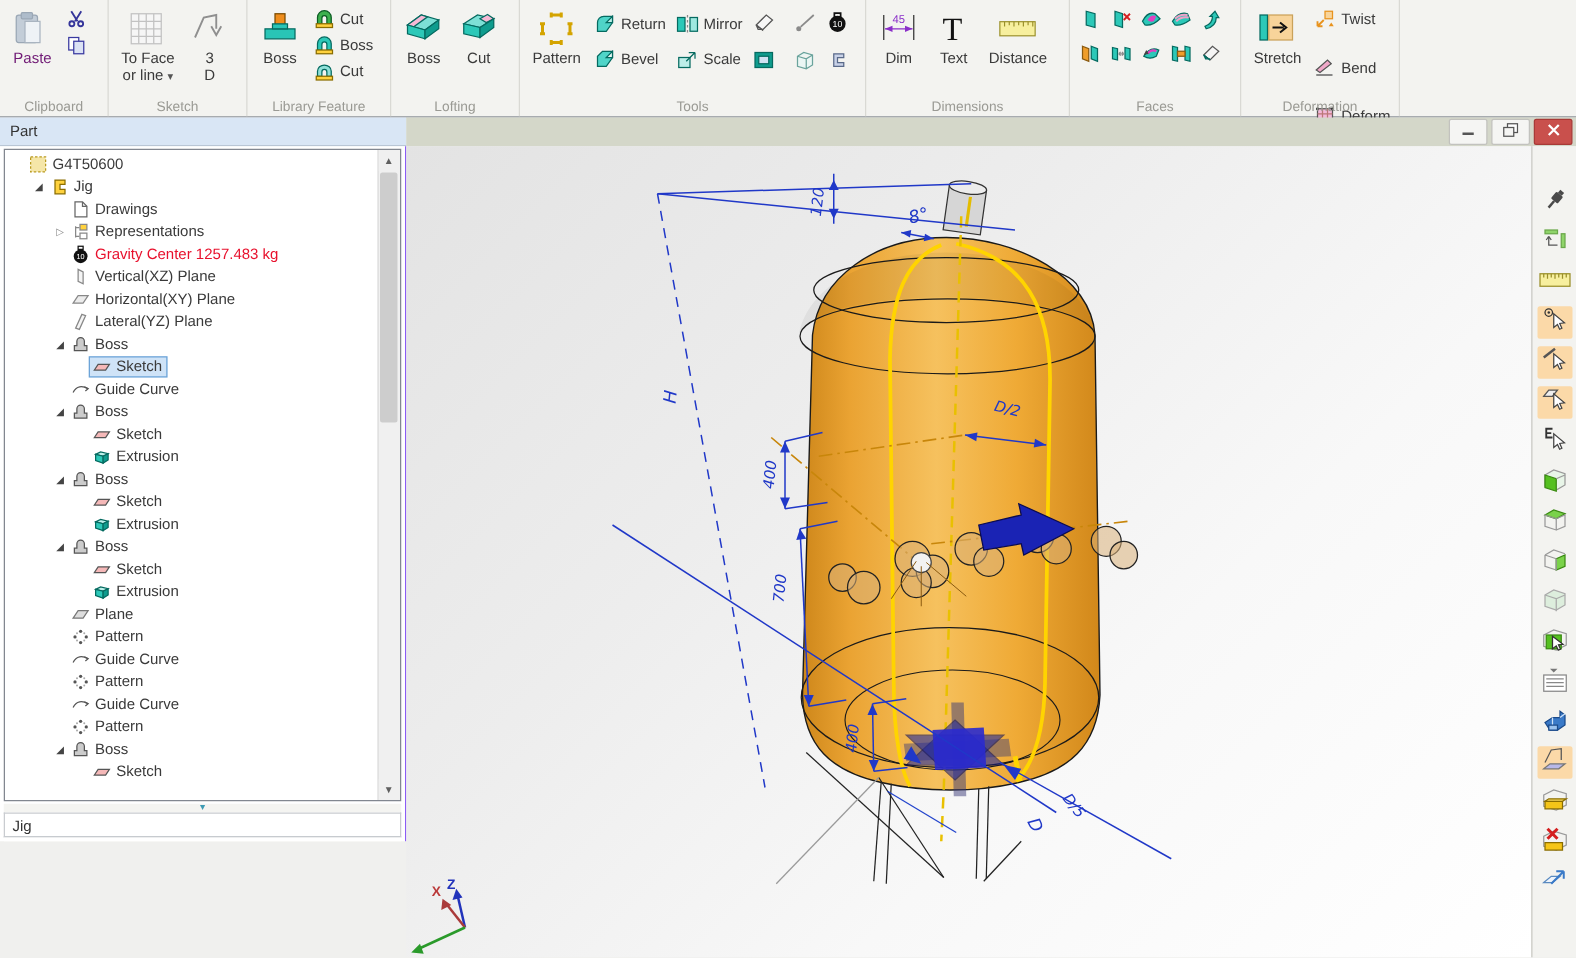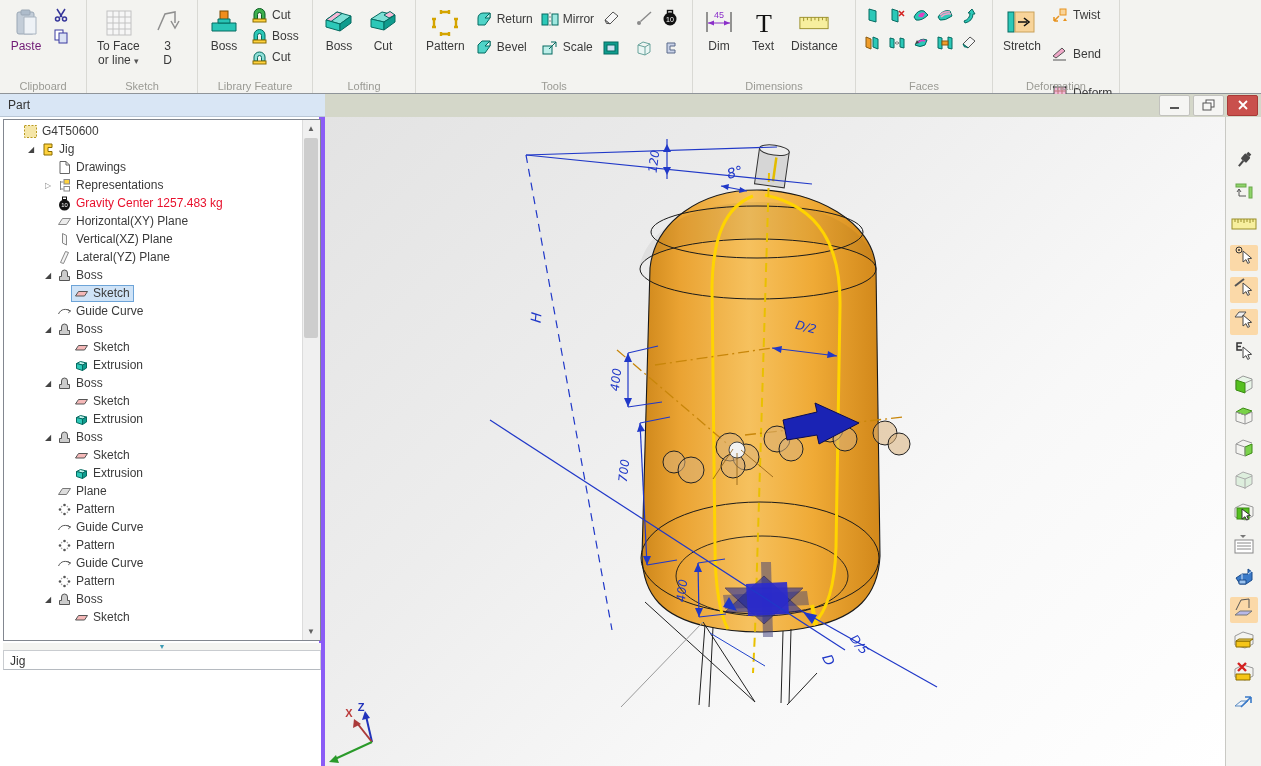--- a/index.html
+++ b/index.html
@@ -9,43 +9,43 @@
   
   .ribbon{position:absolute;left:0;top:0;width:1261px;height:93px;background:#f3f3f0;
           border-bottom:1px solid #8f9499;display:flex;align-items:stretch;}
   .rgroup{position:relative;border-right:1px solid #d9d9d4;padding:3px 5px 15px 5px;
           display:flex;align-items:flex-start;gap:2px;}
   .rgroup-label{position:absolute;left:0;right:0;bottom:1px;text-align:center;
           font-size:11px;color:#9a9a94;white-space:nowrap;}
   .bigbtn{display:flex;flex-direction:column;align-items:center;justify-content:flex-start;
           padding:3px 5px;font-size:12px;color:#3a3a3a;text-align:center;line-height:1.15;
           border-radius:2px;cursor:default;}
-  .bigbtn .ic{width:32px;height:34px;display:flex;align-items:center;justify-content:flex-end;}
+  .bigbtn .ic{width:32px;height:34px;display:flex;align-items:center;justify-content:flex-start;}
   .bigbtn.disabled{color:#701a75;}
   .smallcol{display:flex;flex-direction:column;justify-content:flex-start;gap:1px;padding-top:2px;}
   .smallbtn{display:flex;align-items:center;gap:4px;font-size:12px;color:#3a3a3a;
           padding:1px 3px;border-radius:2px;height:18px;}
   .smallbtn .ic{width:18px;height:18px;display:flex;align-items:center;justify-content:center;}
   .iconbtn{width:24px;height:22px;display:flex;align-items:center;justify-content:center;border-radius:2px;}
   .minidiv{width:1px;background:#dddcd6;margin:3px 2px 4px 2px;}
   .faces-grid{display:grid;grid-template-columns:repeat(5,22px);grid-auto-rows:26px;
           gap:1px 2px;padding-top:4px;}
   .caret{font-size:9px;color:#555;}
   
   .hdr-row{position:absolute;left:0;top:94px;width:1261px;height:23px;}
   .part-hdr{position:absolute;left:0;top:0;width:325px;height:23px;background:#d9e6f5;
           border-bottom:1px solid #b9c6d5;font-size:12px;color:#333;padding:4px 0 0 8px;box-sizing:border-box;}
   .vp-hdr{position:absolute;left:325px;top:0;width:936px;height:23px;background:#d4d7c9;
           display:flex;justify-content:flex-end;align-items:center;gap:3px;padding-right:3px;box-sizing:border-box;}
   .winbtn{width:29px;height:19px;background:#f5f5f3;border:1px solid #c2c2be;border-radius:2px;
           display:flex;align-items:center;justify-content:center;}
   .winbtn.close{background:#c9504c;border-color:#a83a37;}
   
-  .left-panel{position:absolute;left:0;top:117px;width:325px;height:649px;background:#fff;
-          border-right:6px solid #8b5cf6;box-sizing:border-box;}
+  .left-panel{position:absolute;left:0;top:117px;width:325px;height:556px;background:#fff;
+          border-right:1px solid #8b5cf6;box-sizing:border-box;}
   .tree-box{position:absolute;left:3px;top:2px;width:318px;height:522px;border:1px solid #828790;
           background:#fff;overflow:hidden;box-sizing:border-box;}
   .tree{position:absolute;left:0;top:2px;right:17px;}
   .trow{height:18px;display:flex;align-items:center;font-size:12px;white-space:nowrap;cursor:default;}
   .trow .arr{width:12px;text-align:center;font-size:8px;color:#444;flex:none;}
   .trow .arr.hollow{color:#888;}
   .trow .ticon{width:17px;height:15px;flex:none;display:flex;align-items:center;justify-content:center;}
   .trow .core{display:inline-flex;align-items:center;gap:3px;padding:0 3px 0 1px;border:1px solid transparent;}
   .trow.selected .core{background:#cfe3f7;border-color:#6da4d8;}
   
@@ -537,35 +537,35 @@
               </svg>
             </span>
             <span class="tlabel">Gravity Center 1257.483 kg</span>
           </span>
         </div>
         <div class="trow" style="padding-left: 38px;">
           <span class="arr"></span>
           <span class="core">
             <span class="ticon">
               <svg width="15" height="15" viewBox="0 0 15 15">
+                <path d="M5.5 1.5 L9.5 3.5 V13 L5.5 11 Z" fill="#f4f4f4" stroke="#888"></path>
+              </svg>
+            </span>
+            <span class="tlabel">Vertical(XZ) Plane</span>
+          </span>
+        </div>
+        <div class="trow" style="padding-left: 38px;">
+          <span class="arr"></span>
+          <span class="core">
+            <span class="ticon">
+              <svg width="15" height="15" viewBox="0 0 15 15">
                 <path d="M1.5 10.5 L5.5 4.5 H13.5 L9.5 10.5 Z" fill="#ececec" stroke="#888"></path>
               </svg>
             </span>
             <span class="tlabel">Horizontal(XY) Plane</span>
-          </span>
-        </div>
-        <div class="trow" style="padding-left: 38px;">
-          <span class="arr"></span>
-          <span class="core">
-            <span class="ticon">
-              <svg width="15" height="15" viewBox="0 0 15 15">
-                <path d="M5.5 1.5 L9.5 3.5 V13 L5.5 11 Z" fill="#f4f4f4" stroke="#888"></path>
-              </svg>
-            </span>
-            <span class="tlabel">Vertical(XZ) Plane</span>
           </span>
         </div>
         <div class="trow" style="padding-left: 38px;">
           <span class="arr"></span>
           <span class="core">
             <span class="ticon">
               <svg width="15" height="15" viewBox="0 0 15 15">
                 <path d="M8.5 1.5 L11.5 2.5 L6.5 13.5 L3.5 12.5 Z" fill="#f4f4f4" stroke="#888"></path>
               </svg>
             </span>

